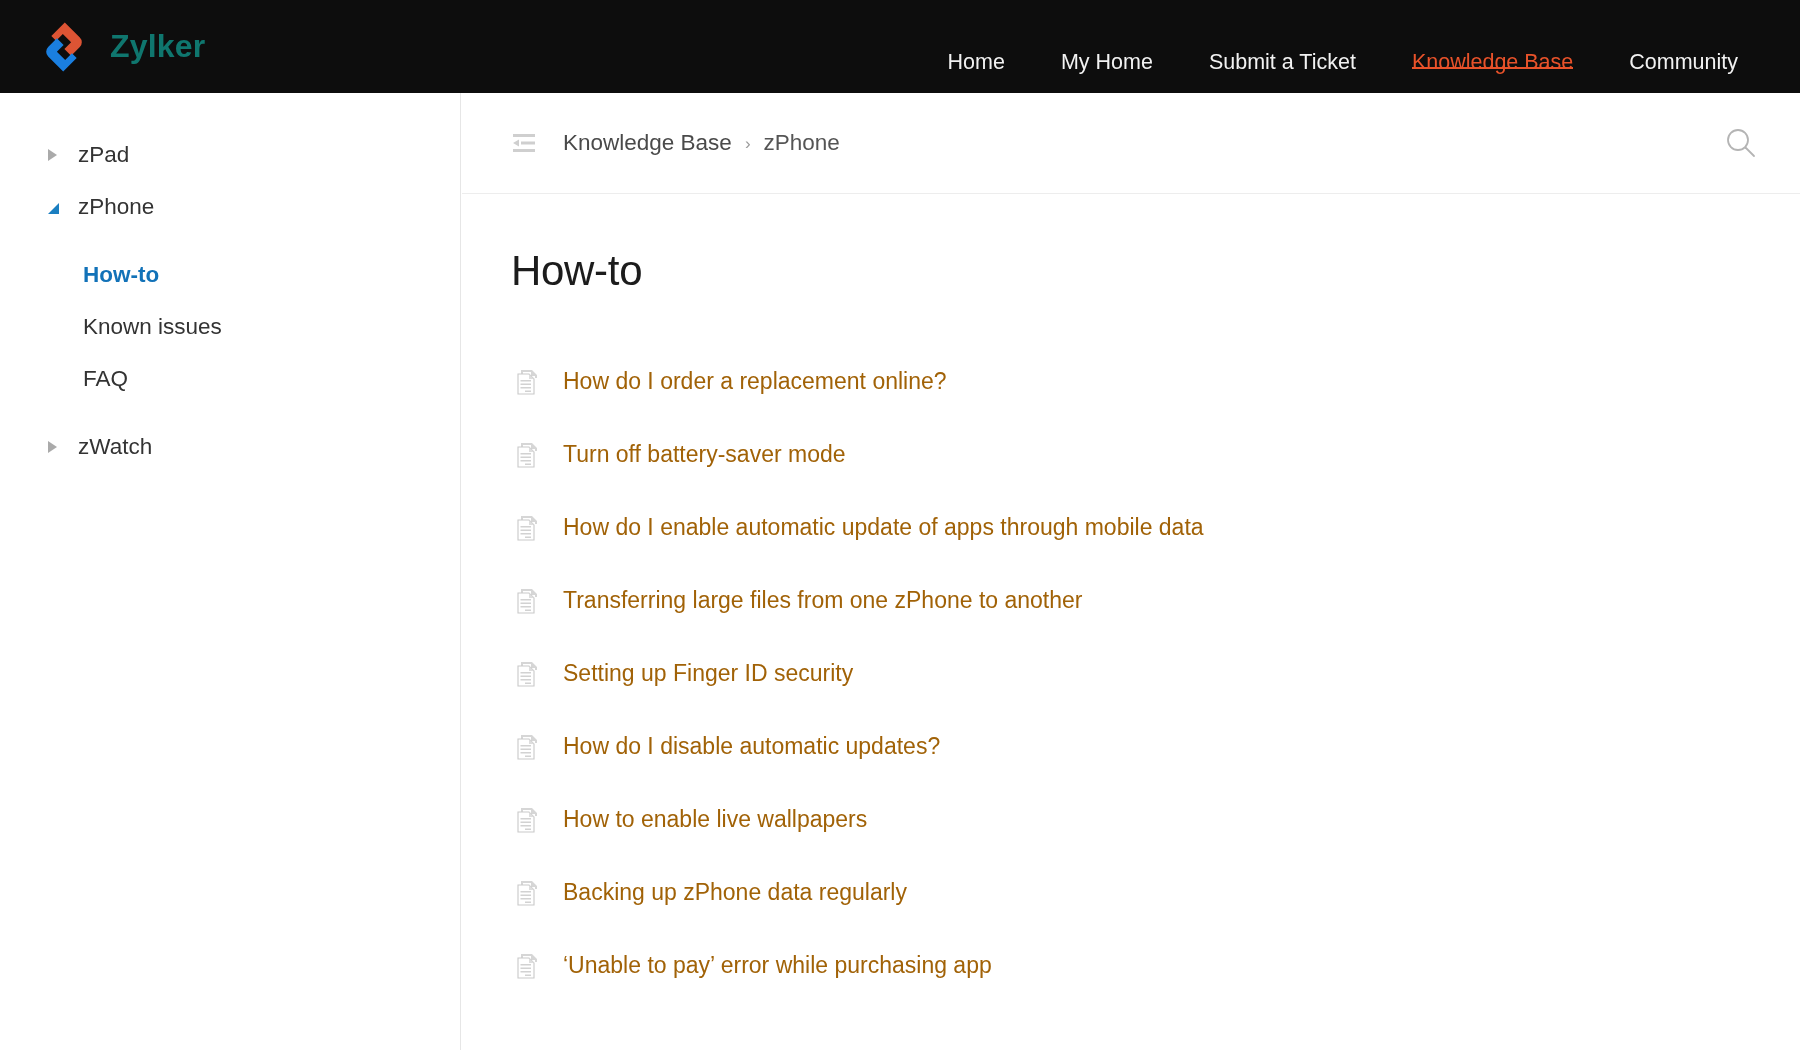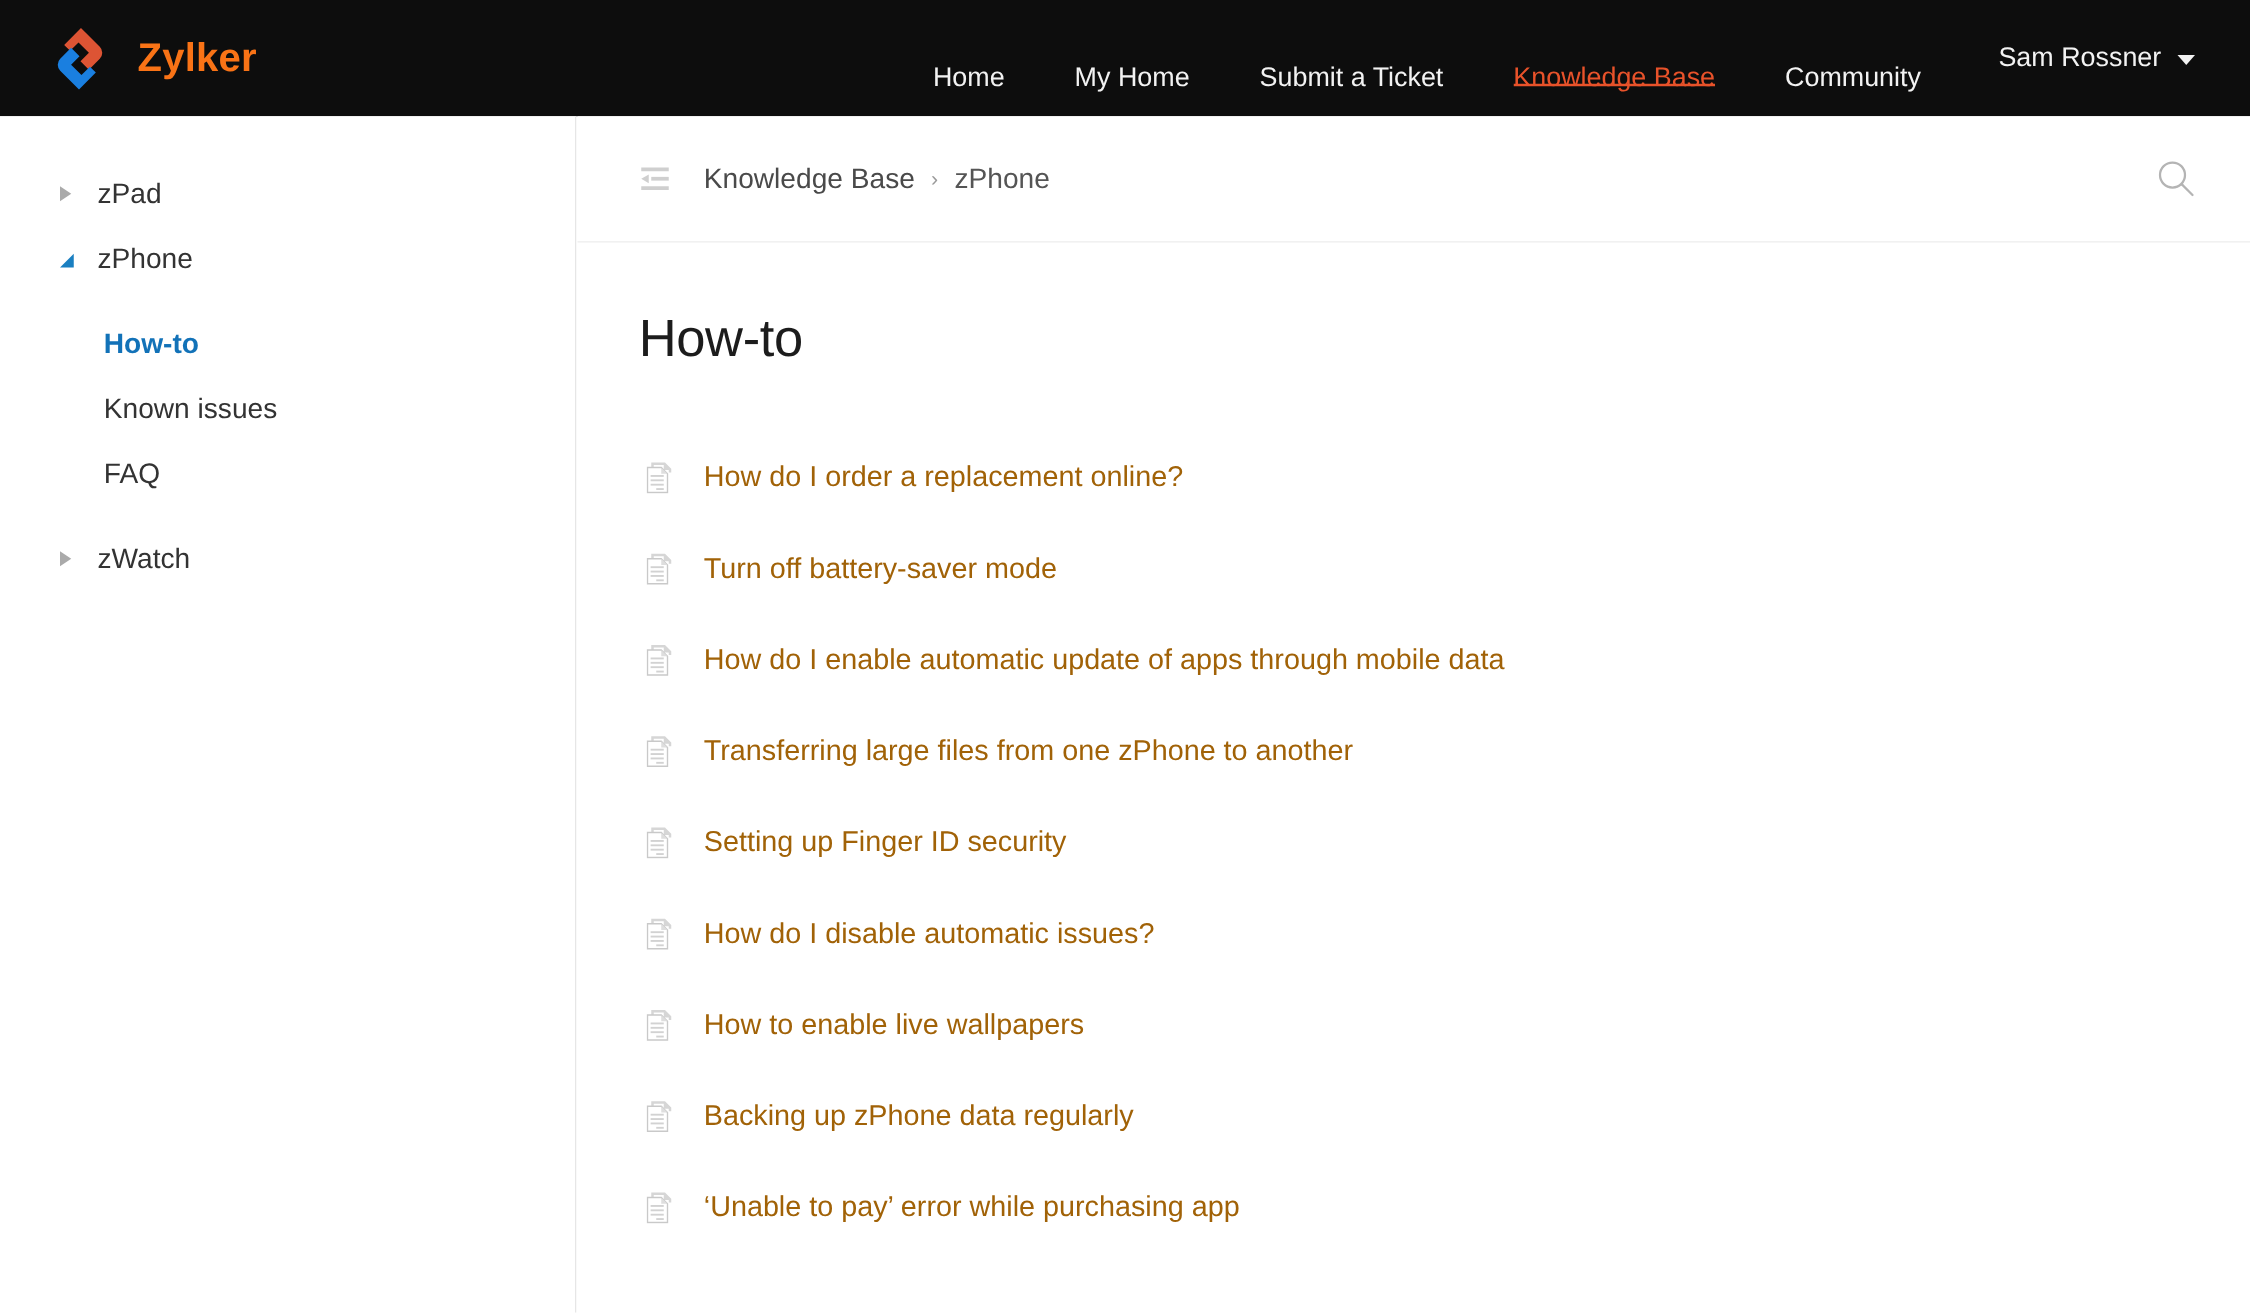--- a/index.html
+++ b/index.html
@@ -27,21 +27,21 @@
     align-items: center;
     margin-left: 36px;
     gap: 18px;
     cursor: pointer;
   }
   .logo-mark {
     width: 56px; height: 56px;
     display: block;
   }
   .brand-name {
-    color: #f97316;
+    color: #0f766e;
     font-size: 32px;
     font-weight: bold;
     letter-spacing: 0.2px;
   }
   .nav-links {
     display: flex;
     align-items: center;
     margin-left: auto;
     margin-right: 34px;
     gap: 0;
@@ -232,24 +232,20 @@
     </svg>
     <span class="brand-name">Zylker</span>
   </div>
 
   <div class="nav-links">
     <div class="nav-item">Home</div>
     <div class="nav-item">My Home</div>
     <div class="nav-item">Submit a Ticket</div>
     <div class="nav-item active">Knowledge Base</div>
     <div class="nav-item">Community</div>
-    <div class="nav-user">
-      <span>Sam Rossner</span>
-      <span class="caret-down"></span>
-    </div>
   </div>
 </div>
 
 <div class="sidebar">
 
   <div class="side-row">
     <span class="tri-wrap">
         <span class="tri-right"></span>
       </span>
     <span class="side-label">zPad</span>
@@ -378,21 +374,21 @@
       <li class="article-row">
         <svg class="doc-icon" viewBox="0 0 22 26">
           <path d="M4 1 h11 l5 5 v3 h-2 v-2 h-4 v-4 h-8 v20 h2 v2 h-4 z" fill="#d6d6d6"></path>
           <path d="M1 5 h11 l5 5 v15 h-16 z" fill="#ffffff" stroke="#c9c9c9" stroke-width="1.1"></path>
           <path d="M12 5 l5 5 h-5 z" fill="#dedede"></path>
           <rect x="3.5" y="11" width="10.5" height="1.5" fill="#d2d2d2"></rect>
           <rect x="3.5" y="14.5" width="10.5" height="1.5" fill="#d2d2d2"></rect>
           <rect x="3.5" y="18" width="10.5" height="1.5" fill="#d2d2d2"></rect>
           <rect x="8" y="21.5" width="6" height="1.5" fill="#d2d2d2"></rect>
         </svg>
-        <a class="article-link">How do I disable automatic issues?</a>
+        <a class="article-link">How do I disable automatic updates?</a>
       </li>
 
       <li class="article-row">
         <svg class="doc-icon" viewBox="0 0 22 26">
           <path d="M4 1 h11 l5 5 v3 h-2 v-2 h-4 v-4 h-8 v20 h2 v2 h-4 z" fill="#d6d6d6"></path>
           <path d="M1 5 h11 l5 5 v15 h-16 z" fill="#ffffff" stroke="#c9c9c9" stroke-width="1.1"></path>
           <path d="M12 5 l5 5 h-5 z" fill="#dedede"></path>
           <rect x="3.5" y="11" width="10.5" height="1.5" fill="#d2d2d2"></rect>
           <rect x="3.5" y="14.5" width="10.5" height="1.5" fill="#d2d2d2"></rect>
           <rect x="3.5" y="18" width="10.5" height="1.5" fill="#d2d2d2"></rect>

